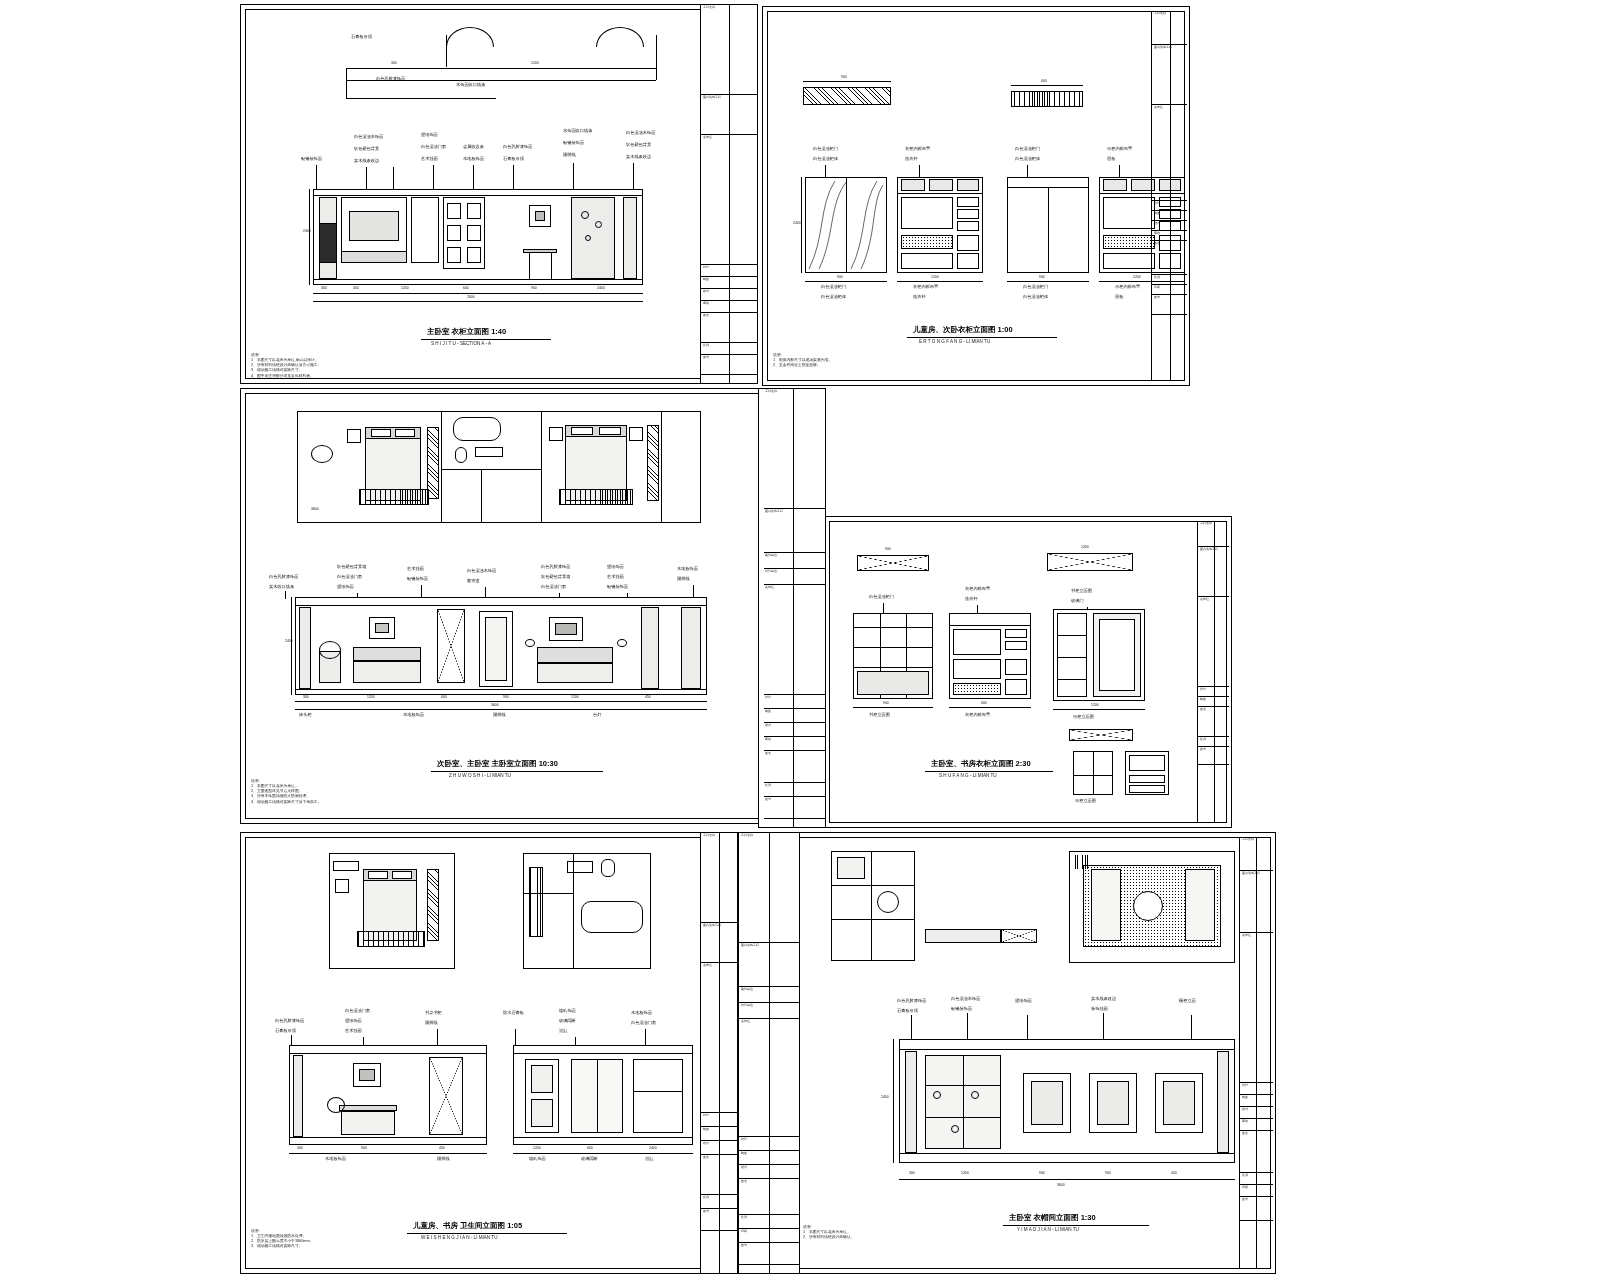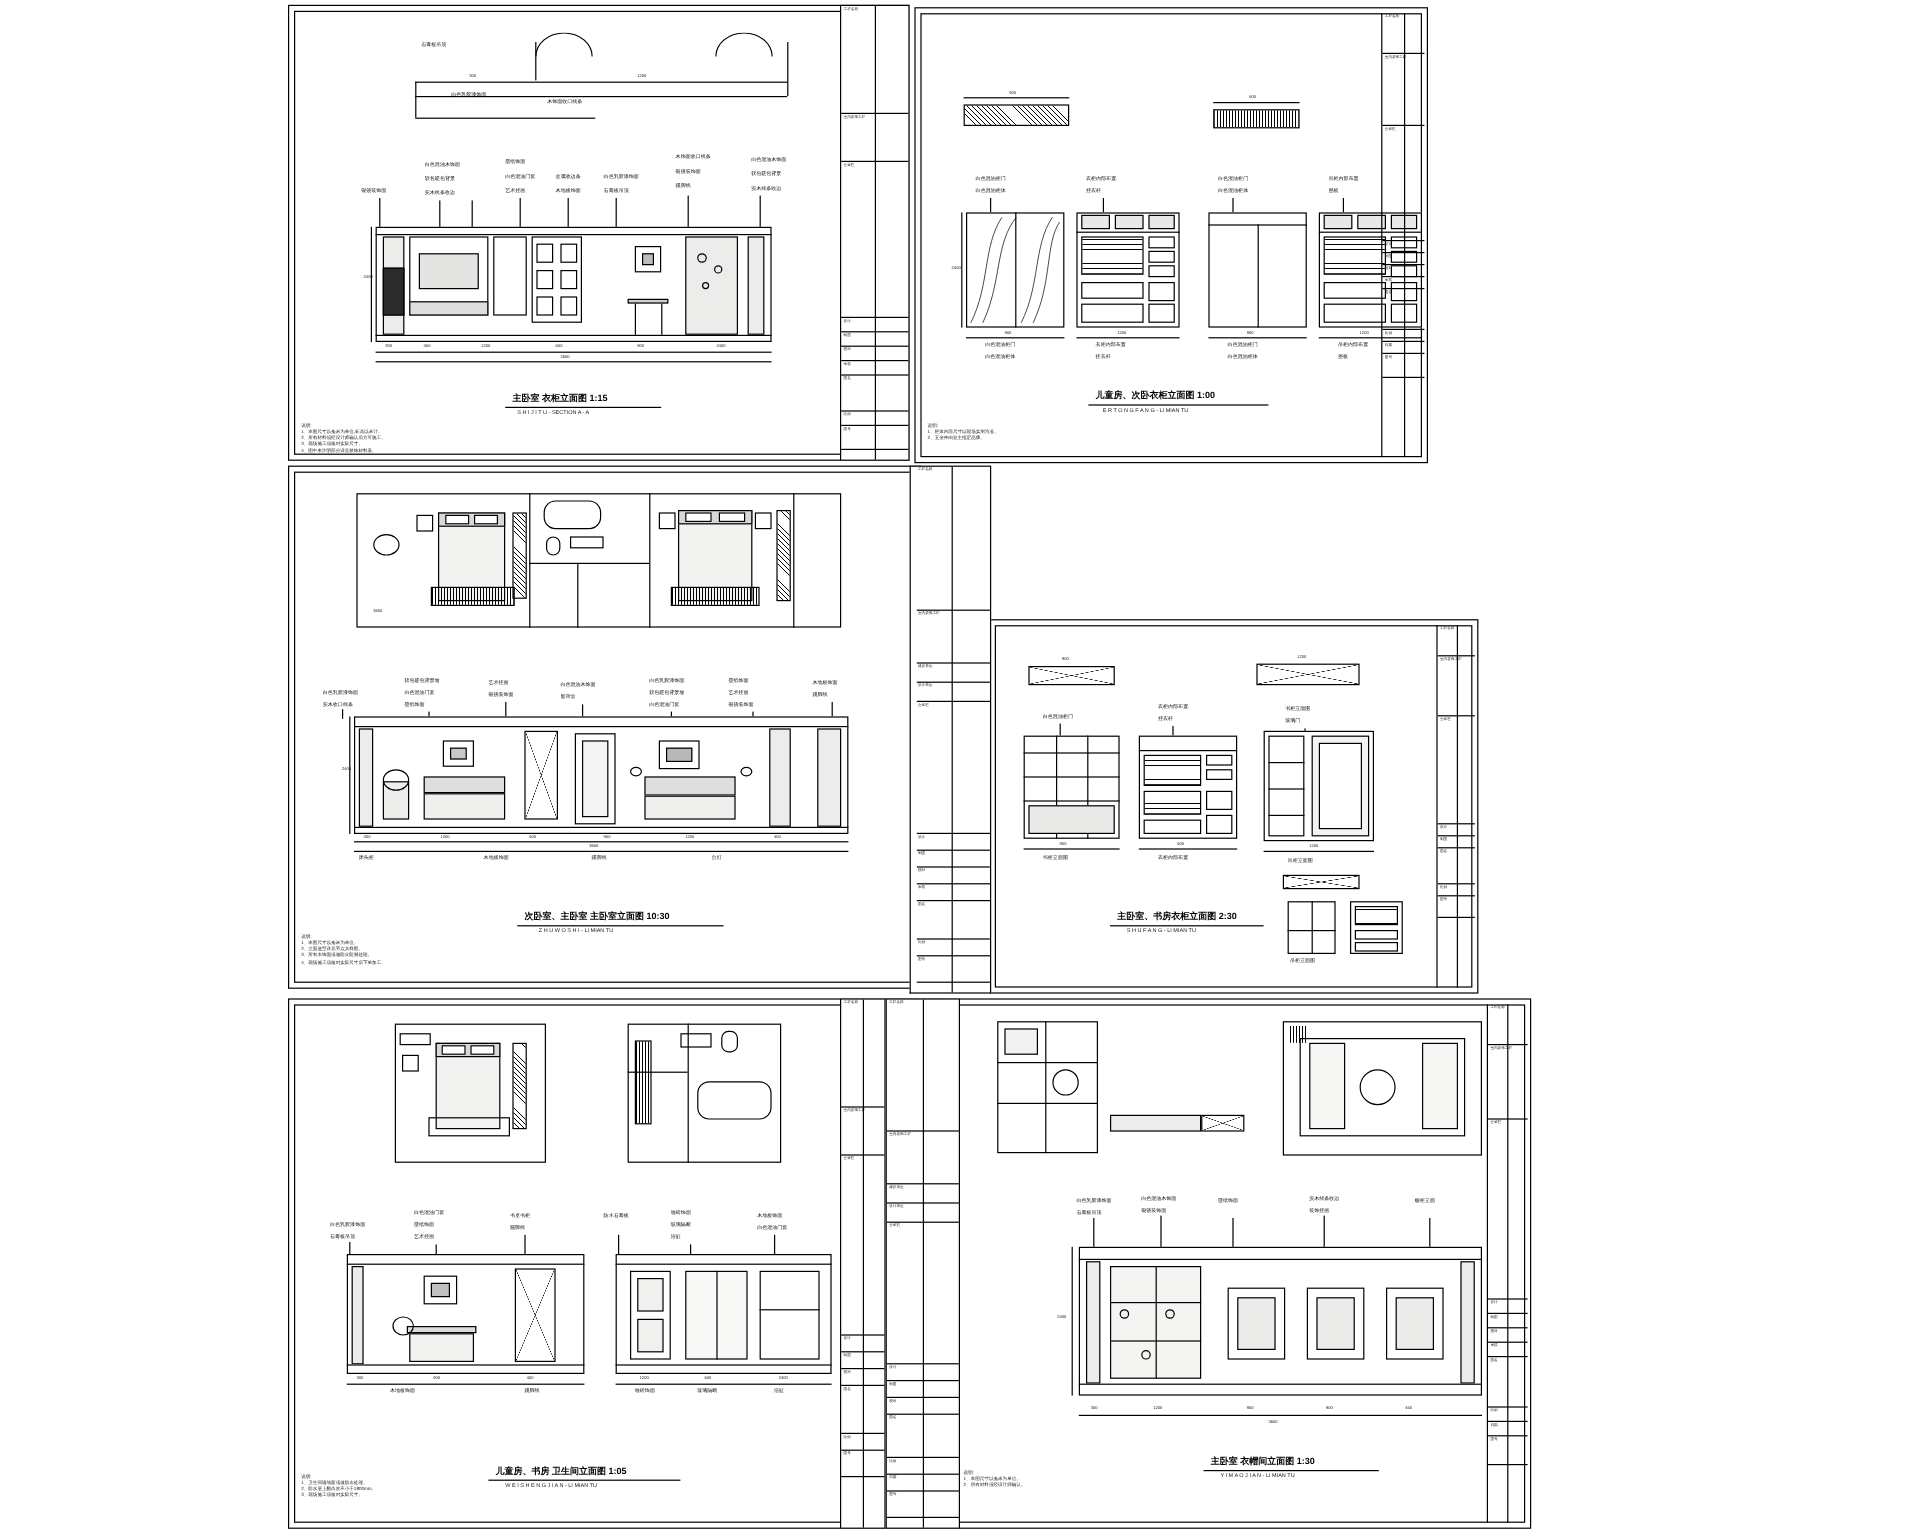--- a/index.html
+++ b/index.html
@@ -113,21 +113,21 @@
   <div class="dim" style="left:80px;top:281px;">300</div>
   <div class="dim" style="left:112px;top:281px;">450</div>
   <div class="dim" style="left:160px;top:281px;">1200</div>
   <div class="dim" style="left:222px;top:281px;">600</div>
   <div class="dim" style="left:290px;top:281px;">900</div>
   <div class="dim" style="left:356px;top:281px;">2400</div>
   <div class="dim" style="left:226px;top:290px;">2600</div>
   <div class="dim" style="left:62px;top:224px;">2400</div>
   <div class="ln vl" style="left:68px;top:184px;height:96px;"></div>
 
-  <div class="title" style="left:186px;top:322px;">主卧室 衣柜立面图   1:15</div>
+  <div class="title" style="left:186px;top:322px;">主卧室 衣柜立面图   1:40</div>
   <div class="ln hl" style="left:180px;top:334px;width:130px;height:1px;"></div>
   <div class="subtitle" style="left:190px;top:336px;">S H I  J I  T U   -  SECTION  A - A</div>
   <div class="note" style="left:10px;top:348px;width:210px;">说明:
 1、本图尺寸以毫米为单位,标高以米计。
 2、所有材料须经设计师确认后方可施工。
 3、现场施工须核对实际尺寸。
 4、图中未注明部分详见装饰材料表。</div>
 
   <div class="tb" style="left:478px;top:4px;width:36px;bottom:4px;">
     <div class="tbrow" style="height:30px;">工程名称</div>

